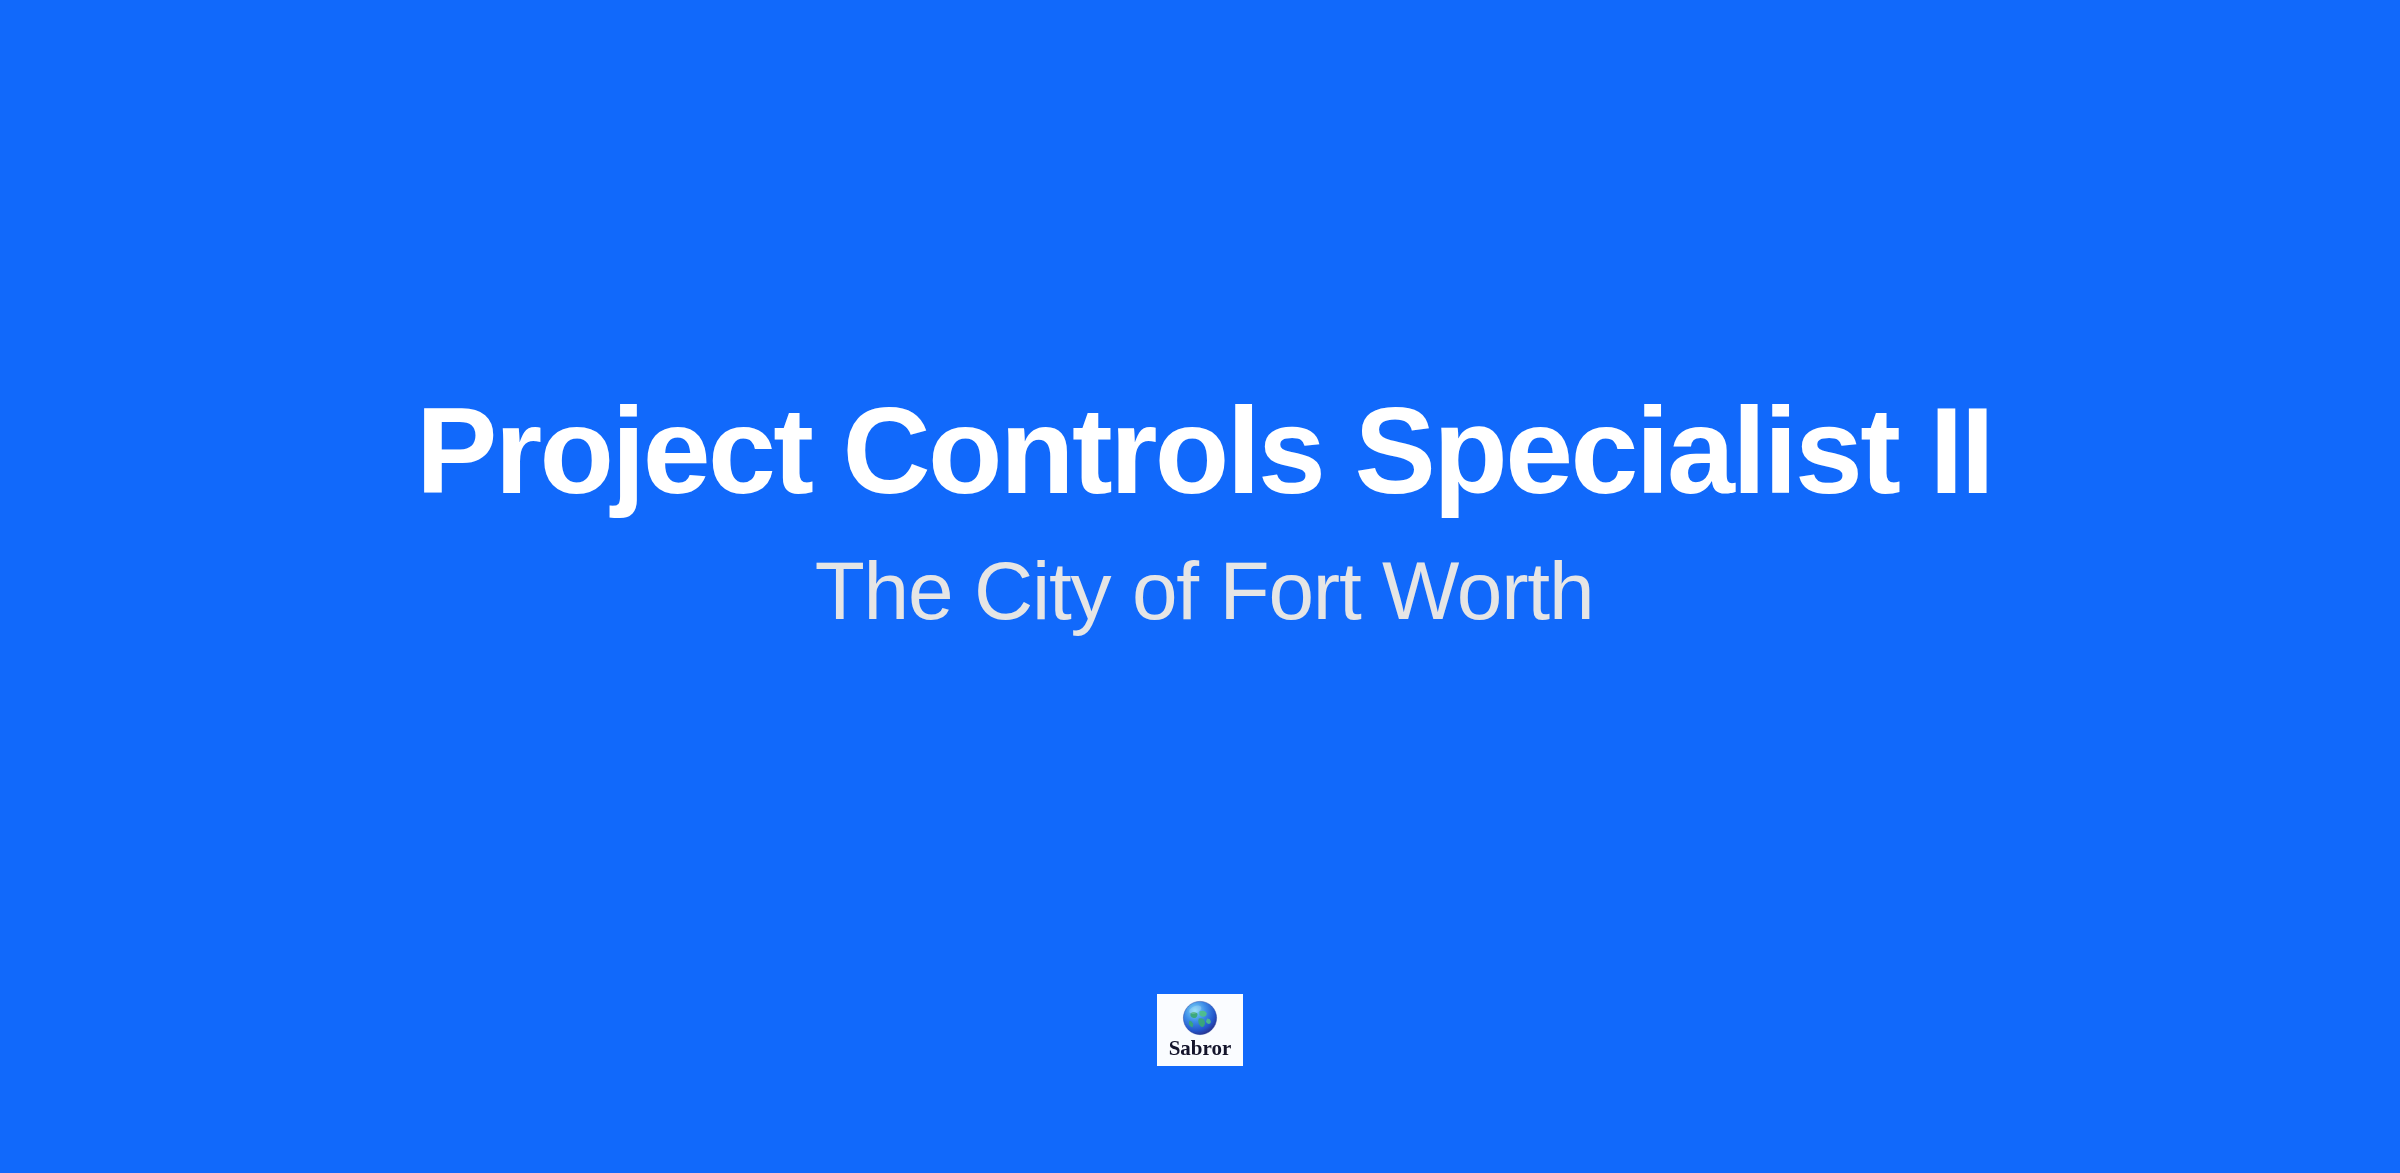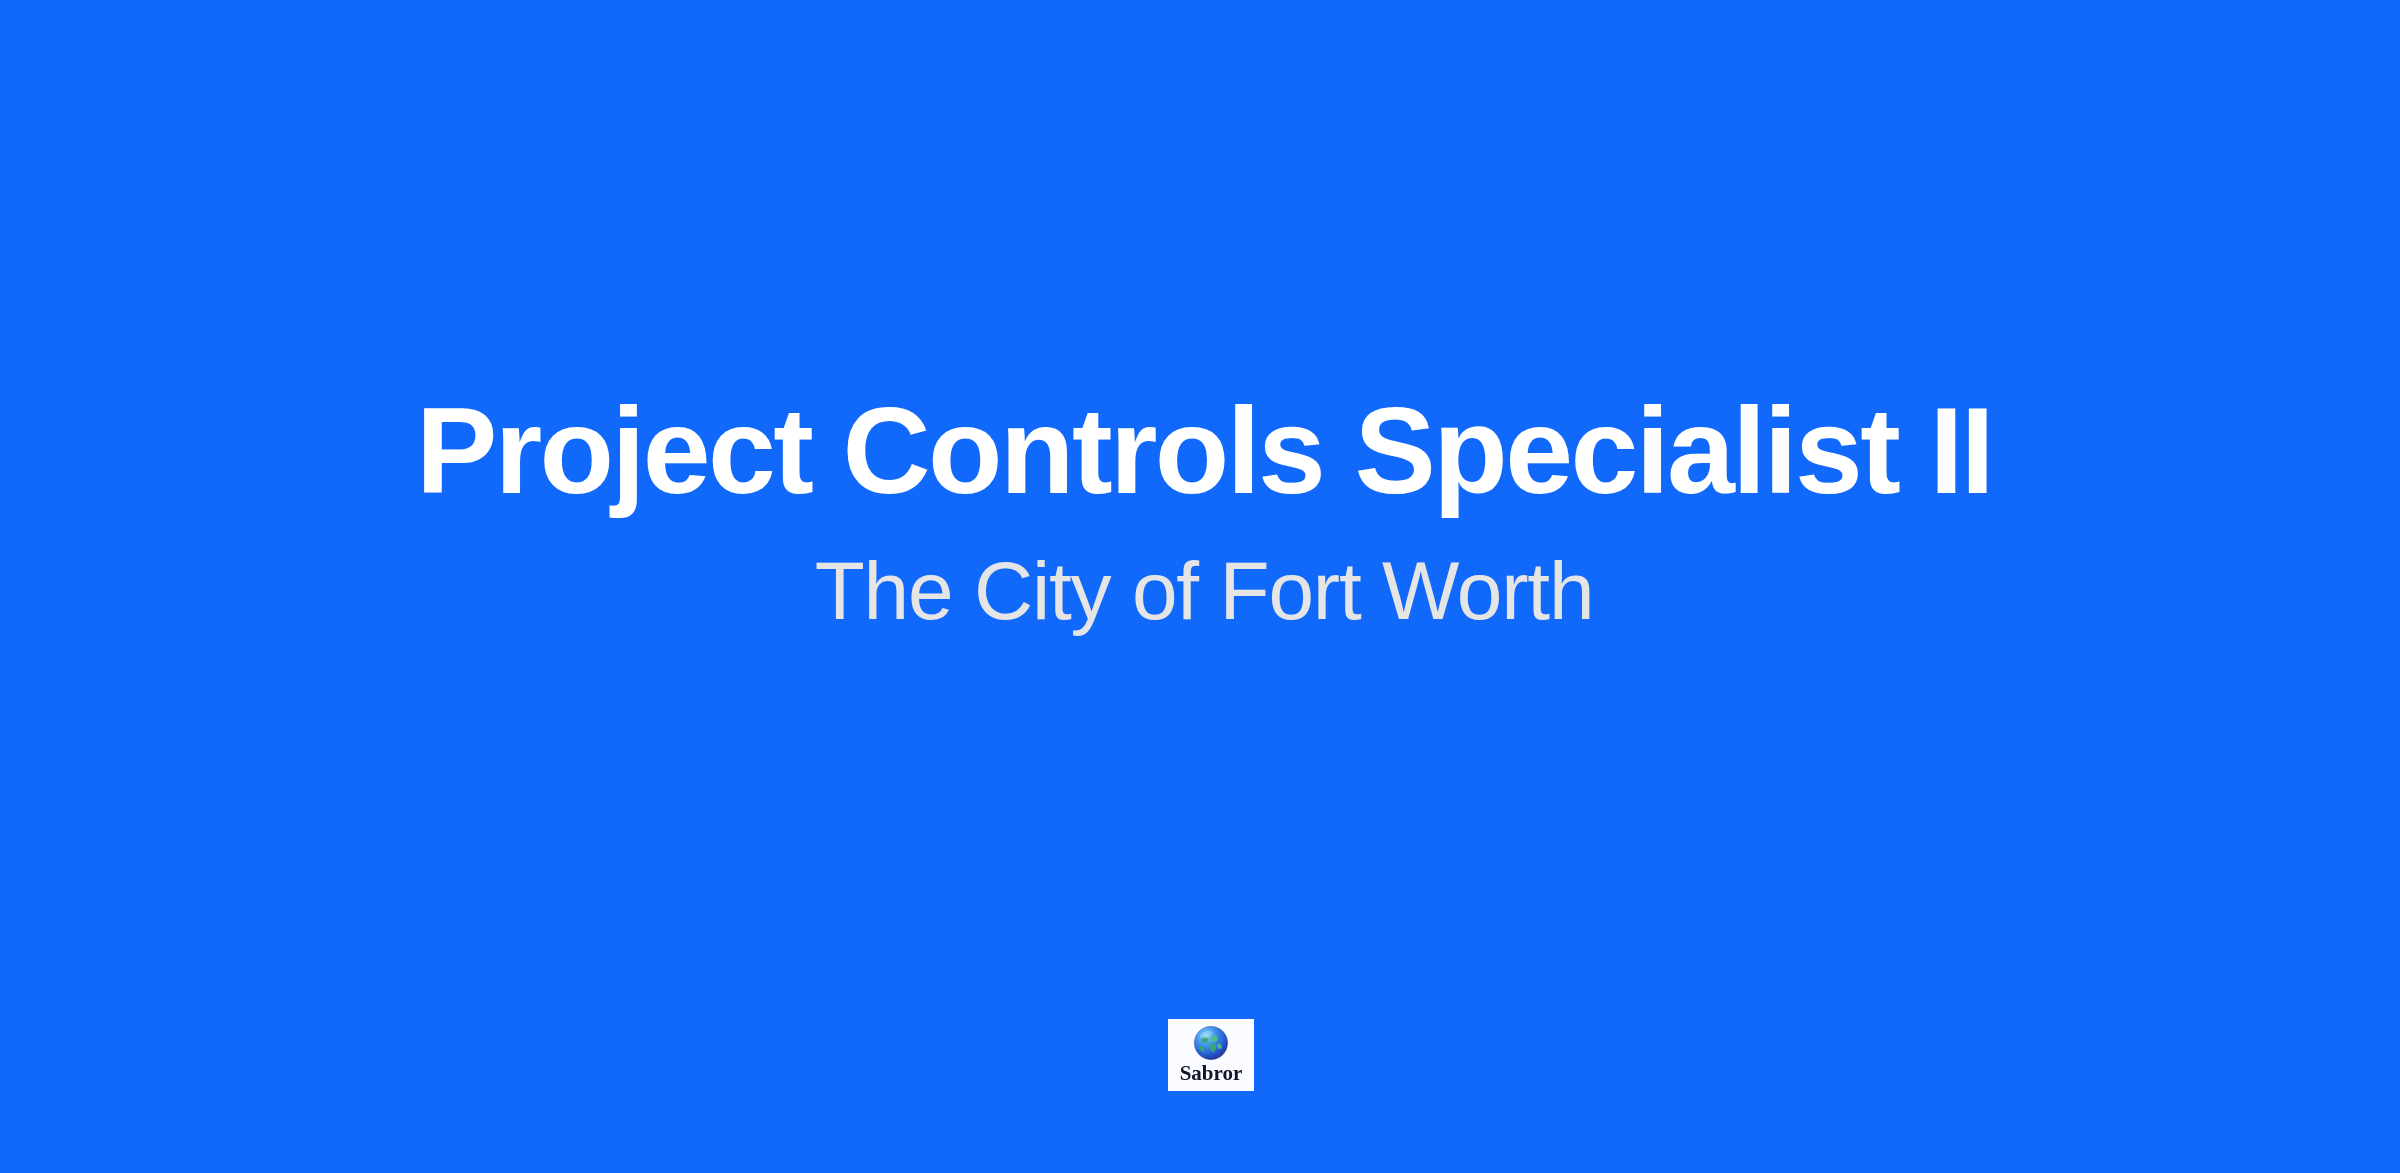--- a/index.html
+++ b/index.html
@@ -61,32 +61,31 @@
     margin: 0;
     padding-top: 38px;
     white-space: nowrap;
   }
 
   
   .brand-card {
     position: absolute;
     left: 50%;
     transform: translateX(-50%);
-    top: 1019px;
+    top: 994px;
     width: 86px;
     height: 72px;
     background: #fafcff;
     display: flex;
     flex-direction: column;
     align-items: center;
     justify-content: flex-start;
     padding-top: 5px;
     box-sizing: border-box;
     overflow: hidden;
-    margin-left: 11px;
   }
 
   .brand-globe {
     width: 38px;
     height: 38px;
     display: block;
     flex: 0 0 auto;
   }
 
   .brand-wordmark {

